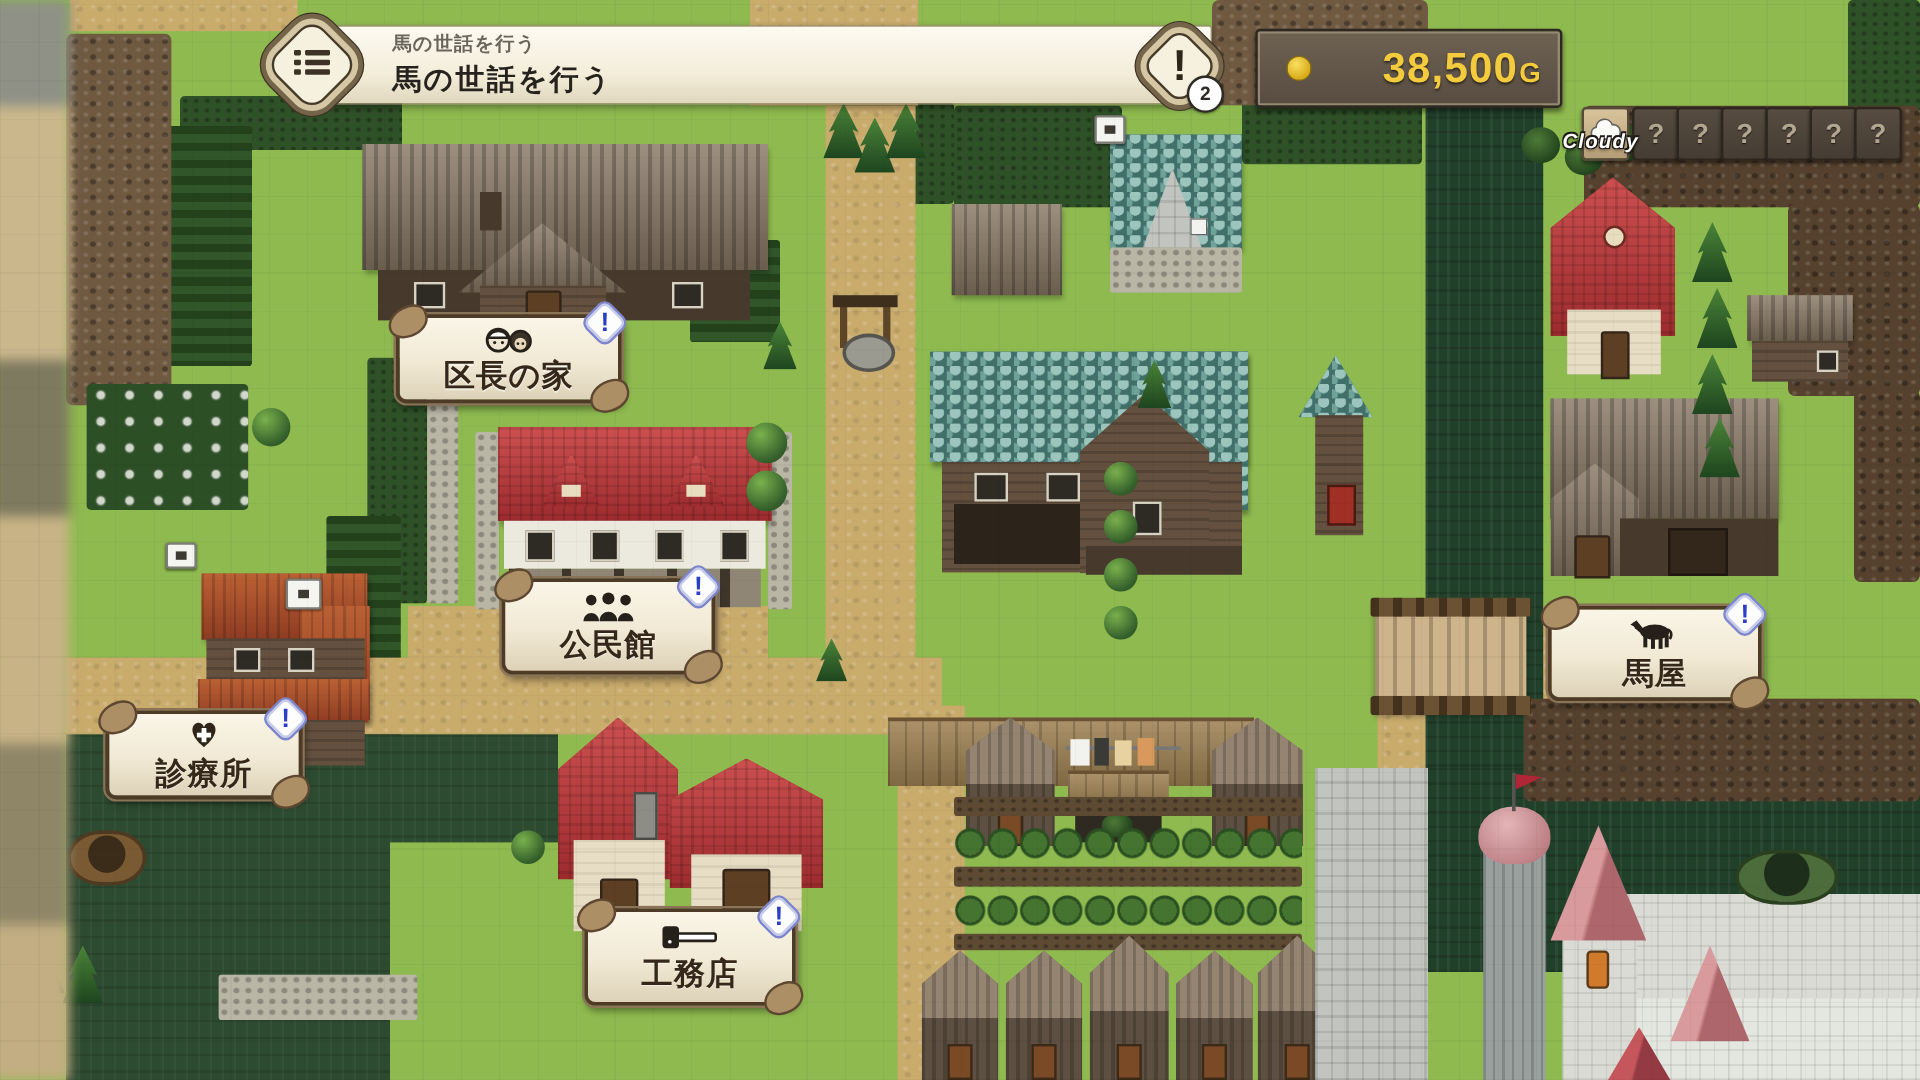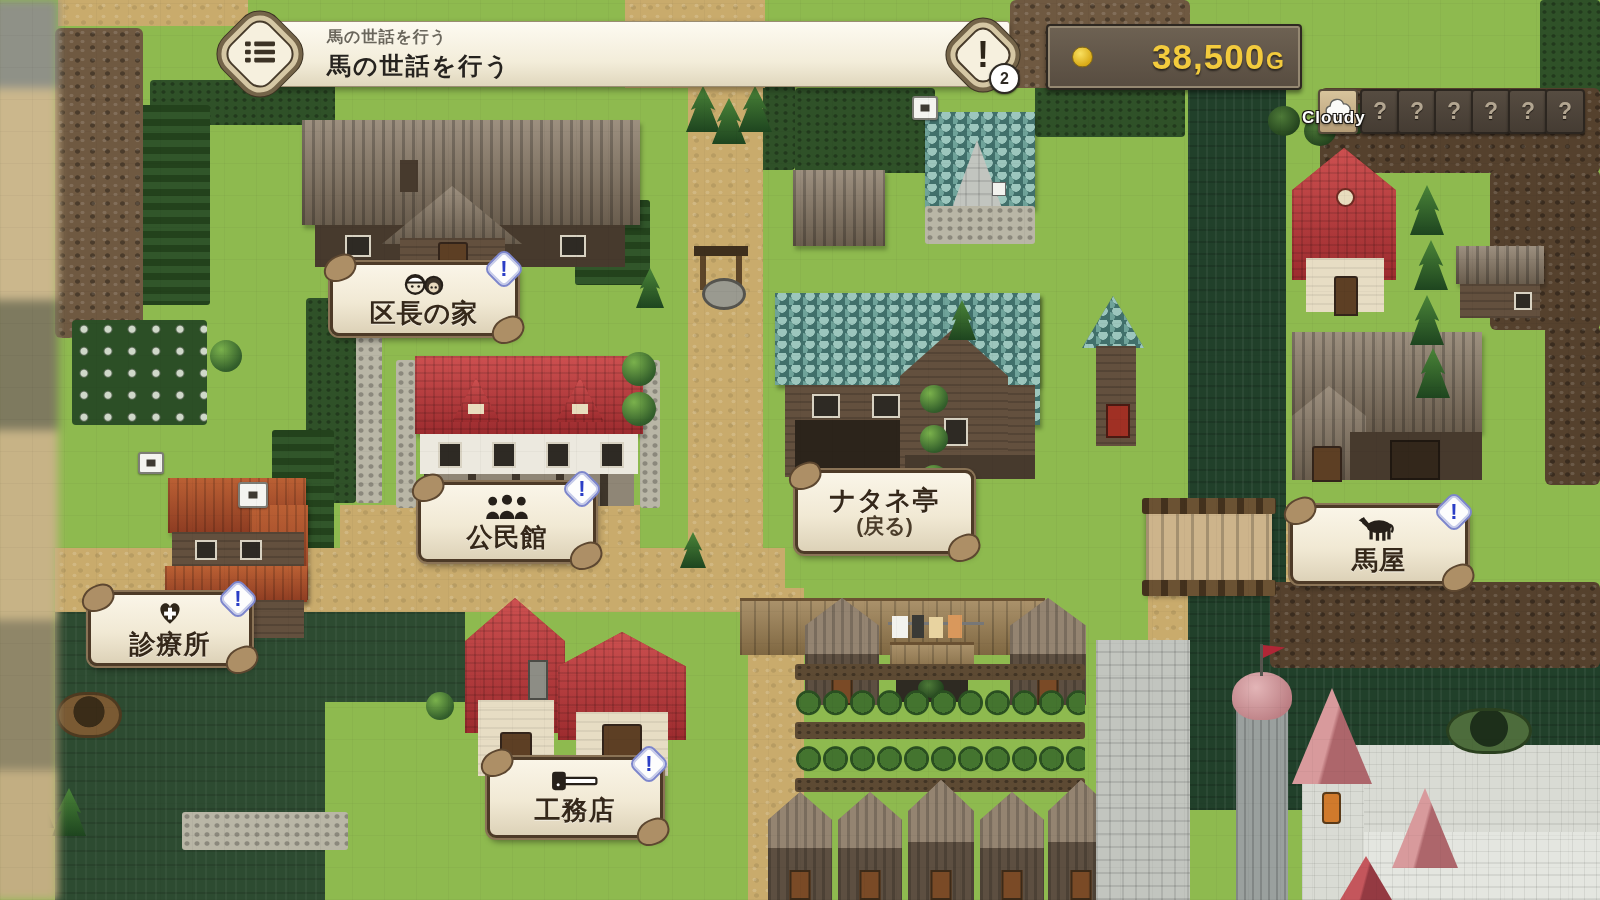--- a/index.html
+++ b/index.html
@@ -401,26 +401,20 @@
     <div class="sicon">
       <svg width="30" height="26" viewBox="0 0 24 22">
         <path d="M12 20 C2.5 12.5 2 5 7 3 C10 2 12 5 12 6.2 C12 5 14 2 17 3 C22 5 21.5 12.5 12 20 Z" fill="#2f2619"></path>
         <rect x="10.3" y="6.5" width="3.4" height="10" fill="#fff"></rect>
         <rect x="7" y="9.8" width="10" height="3.4" fill="#fff"></rect>
       </svg>
     </div>
     <div class="txt">診療所</div>
   </div>
 
-  <div class="sign" style="left:795px;top:470px;width:173px;height:78px;">
-    <span class="blob tl"></span>
-    <span class="blob br"></span>
-    <div class="txt">ナタネ亭</div>
-    <div class="sub">(戻る)</div>
-  </div>
 
   <div class="sign" style="left:487px;top:757px;width:170px;height:75px;">
     <span class="blob tl"></span>
     <span class="blob br"></span>
     <div class="sign-badge">
         <i class="sb-d"></i>
         <span class="sb-bang">!</span>
       </div>
     <div class="sicon">
       <svg width="52" height="22" viewBox="0 0 34 14">
@@ -507,16 +501,16 @@
       </div>
     <div class="wtile" style="left:1471px;top:89px;">
         <span>?</span>
       </div>
     <div class="wtile" style="left:1508px;top:89px;">
         <span>?</span>
       </div>
     <div class="wtile" style="left:1545px;top:89px;">
         <span>?</span>
       </div>
-    <div class="cloudy-label" style="left:1302px;top:108px;">Cloudy</div>
+    <div class="cloudy-label" style="left:1302px;top:108px;font-style:italic;">Cloudy</div>
   </div>
 
 </div>
 
 </body></html>

